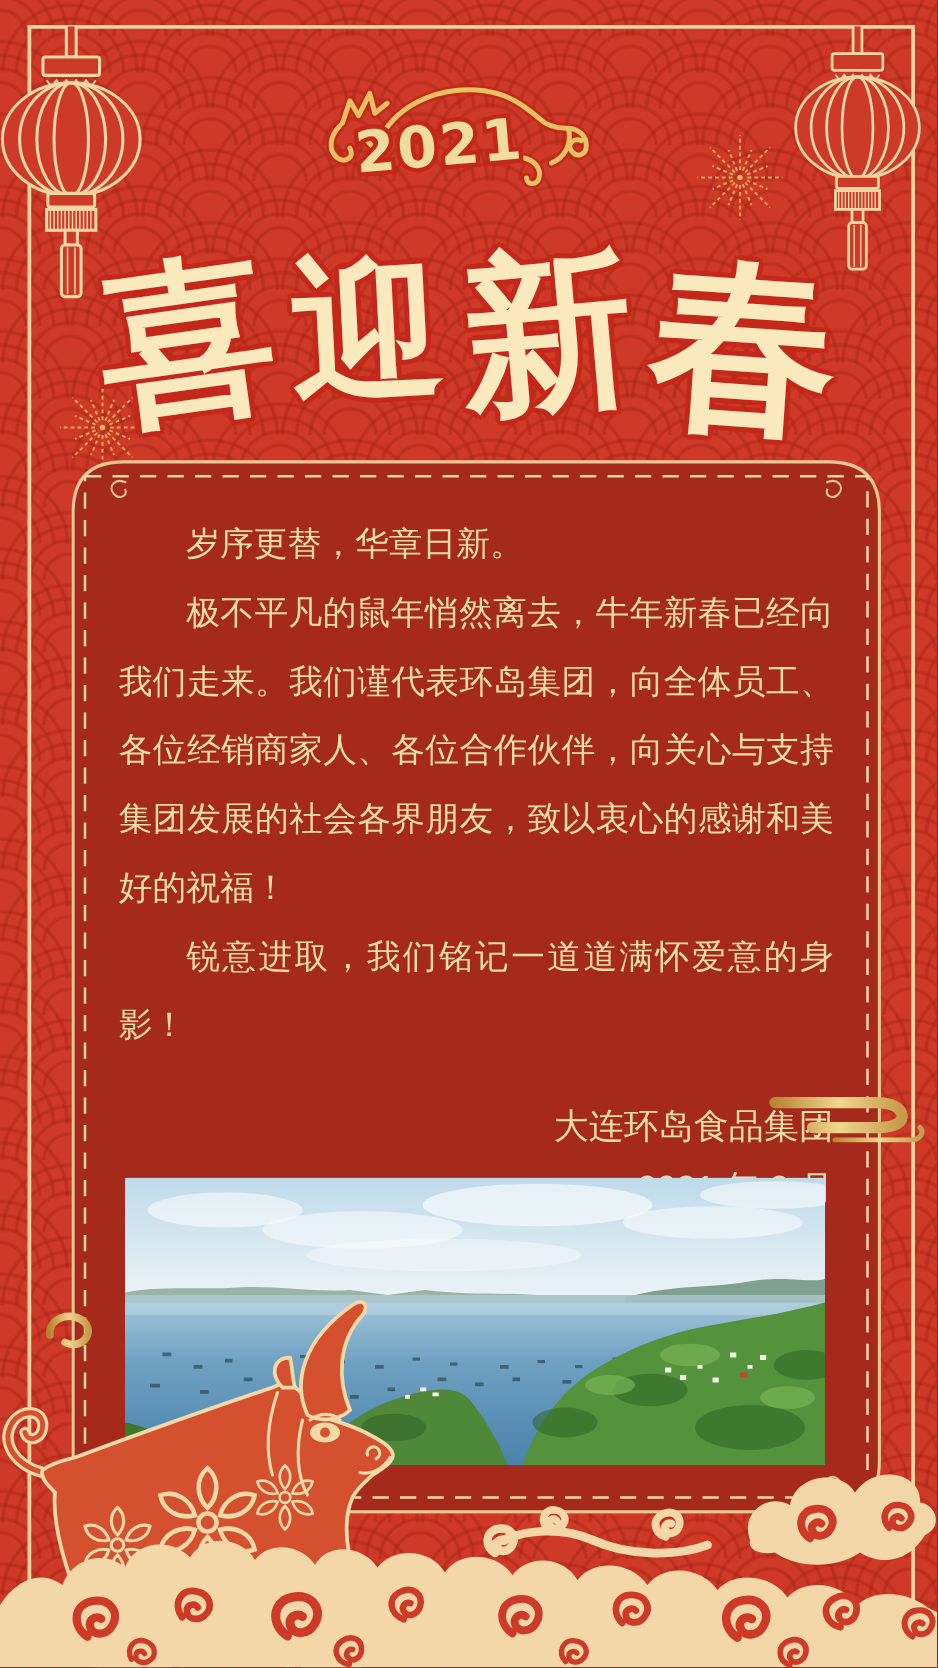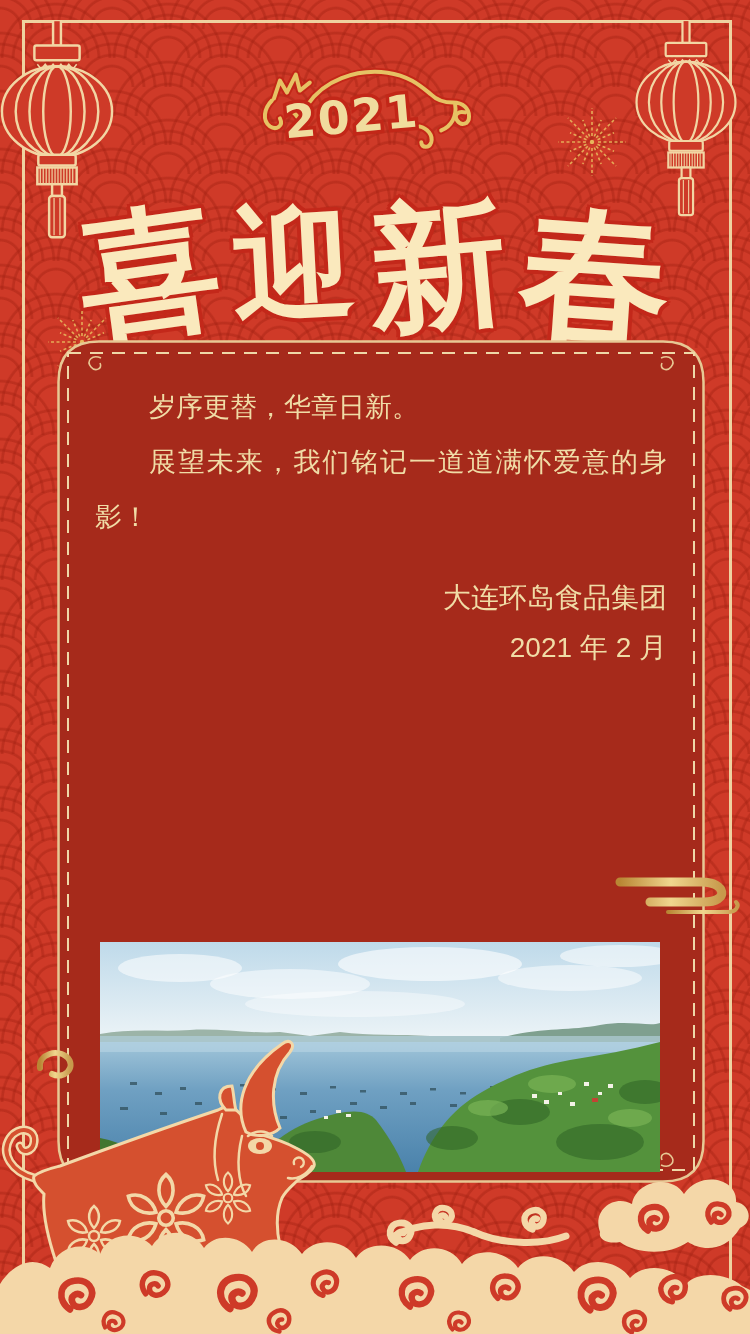--- a/index.html
+++ b/index.html
@@ -26,21 +26,21 @@
   .title span{
     display:inline-block;margin:0 7px;font-weight:bold;color:#FAE9BD;
     font-family:"Liberation Serif","DejaVu Serif",serif;
     text-shadow:4px 0 0 #C3281A,-4px 0 0 #C3281A,0 4px 0 #C3281A,0 -4px 0 #C3281A,
       3px 3px 0 #C3281A,-3px -3px 0 #C3281A,3px -3px 0 #C3281A,-3px 3px 0 #C3281A;
   }
   .title span:nth-child(1){font-size:140px;transform:rotate(-8deg) translateY(4px);}
   .title span:nth-child(2){font-size:122px;transform:rotate(-3deg) translateY(-12px);}
   .title span:nth-child(3){font-size:138px;transform:rotate(-5deg) translateY(-4px);}
   .title span:nth-child(4){font-size:150px;transform:rotate(4deg) translateY(12px);}
-  .panel{position:absolute;left:57px;top:340px;width:648px;height:843px;z-index:5;}
+  .panel{position:absolute;left:57px;top:368px;width:648px;height:843px;z-index:5;}
   .panel-frame{position:absolute;left:0;top:0;width:100%;height:100%;}
   .panel-text{position:absolute;left:0;top:0;width:648px;box-sizing:border-box;
     padding:40px 38px 0 38px;color:#F0DCA6;}
   .panel-text p{margin:0;font-size:27px;line-height:55px;text-align:justify;text-indent:2em;}
   .sig{ text-align:right;font-size:28px;line-height:50px;margin-top:28px;}
   .date{text-align:right;font-size:28px;line-height:50px;}
   .photo{position:absolute;left:100px;top:942px;width:560px;height:230px;z-index:6;overflow:hidden;}
   .ruyi{position:absolute;z-index:7;}
   .ruyi.right{left:610px;top:850px;width:140px;height:64px;}
   .ruyi.left{left:0px;top:1032px;width:96px;height:60px;}
@@ -131,21 +131,22 @@
       <rect x="11" y="13" width="626" height="817" fill="none" stroke="#EFD8A8" stroke-width="2" stroke-dasharray="13 9"></rect>
       <g fill="none" stroke="#E7C894" stroke-width="1.6">
         <path d="M604,18 c9,-4 15,3 10,9 c-4,5 -12,2 -9,-4"></path>
         <path d="M44,18 c-9,-4 -15,3 -10,9 c4,5 12,2 9,-4"></path>
         <path d="M604,825 c9,4 15,-3 10,-9 c-4,-5 -12,-2 -9,4"></path>
         <path d="M44,825 c-9,4 -15,-3 -10,-9 c4,-5 12,-2 9,4"></path>
       </g>
     </svg>
     <div class="panel-text">
       <p>岁序更替，华章日新。</p>
-      <p>展望未来，我们铭记一道道满怀爱意的身影！</p>
+      <p>极不平凡的鼠年悄然离去，牛年新春已经向我们走来。我们谨代表环岛集团，向全体员工、各位经销商家人、各位合作伙伴，向关心与支持集团发展的社会各界朋友，致以衷心的感谢和美好的祝福！</p>
+      <p>锐意进取，我们铭记一道道满怀爱意的身影！</p>
       <div class="sig">大连环岛食品集团</div>
       <div class="date">2021 年 2 月</div>
     </div>
   </div>
 
   <div class="photo">
     <svg width="560" height="230" viewBox="0 0 560 230">
       <defs>
         <linearGradient id="sky" x1="0" y1="0" x2="0" y2="1">
           <stop offset="0" stop-color="#BFDAEA"></stop>

